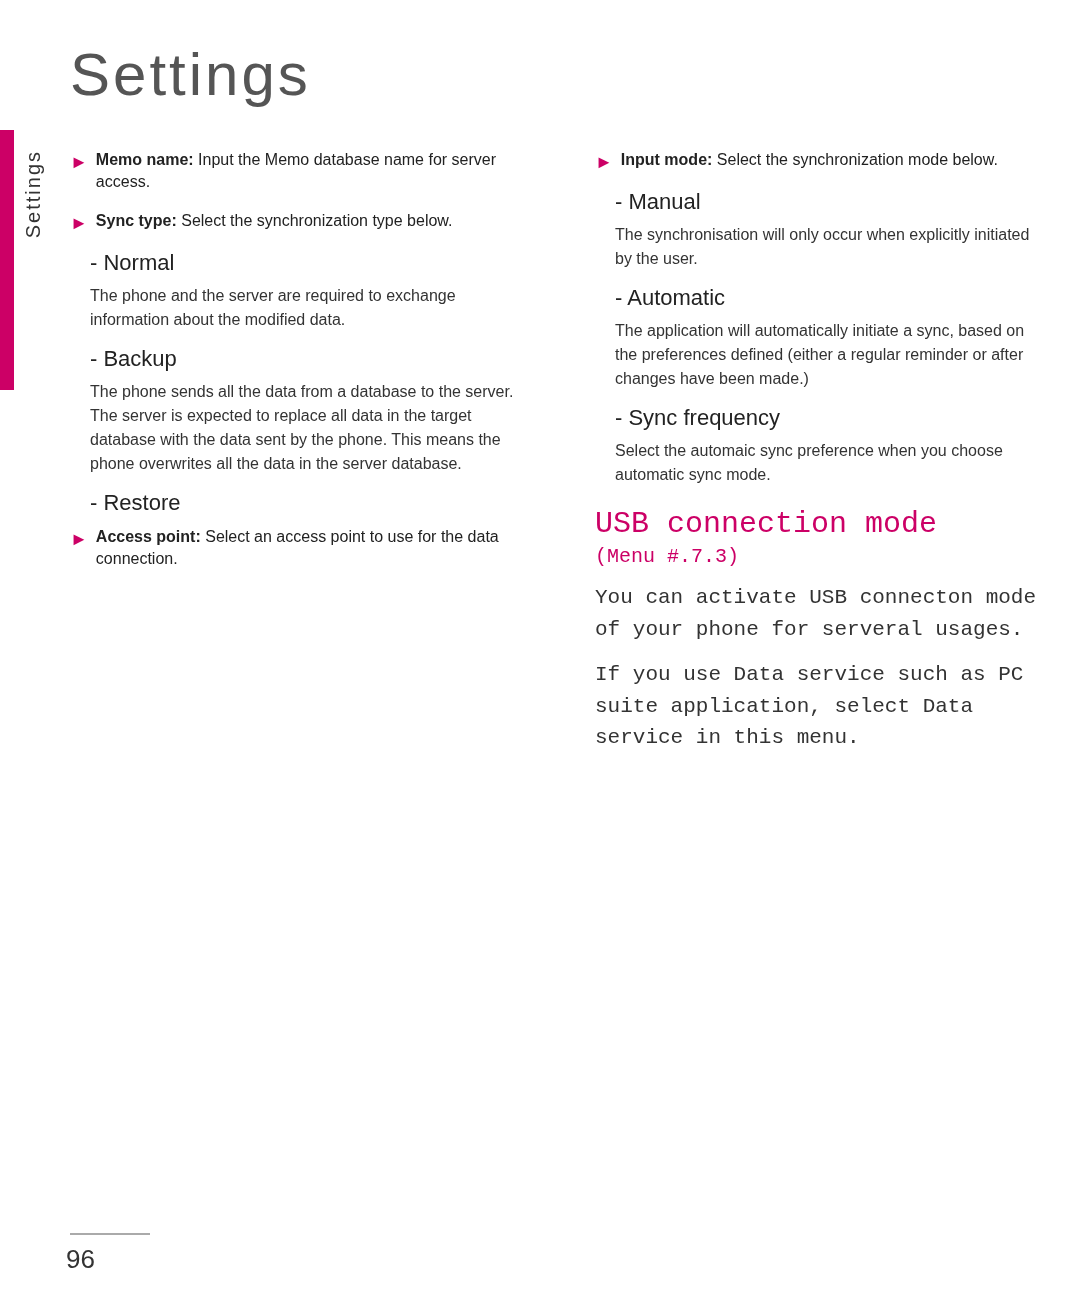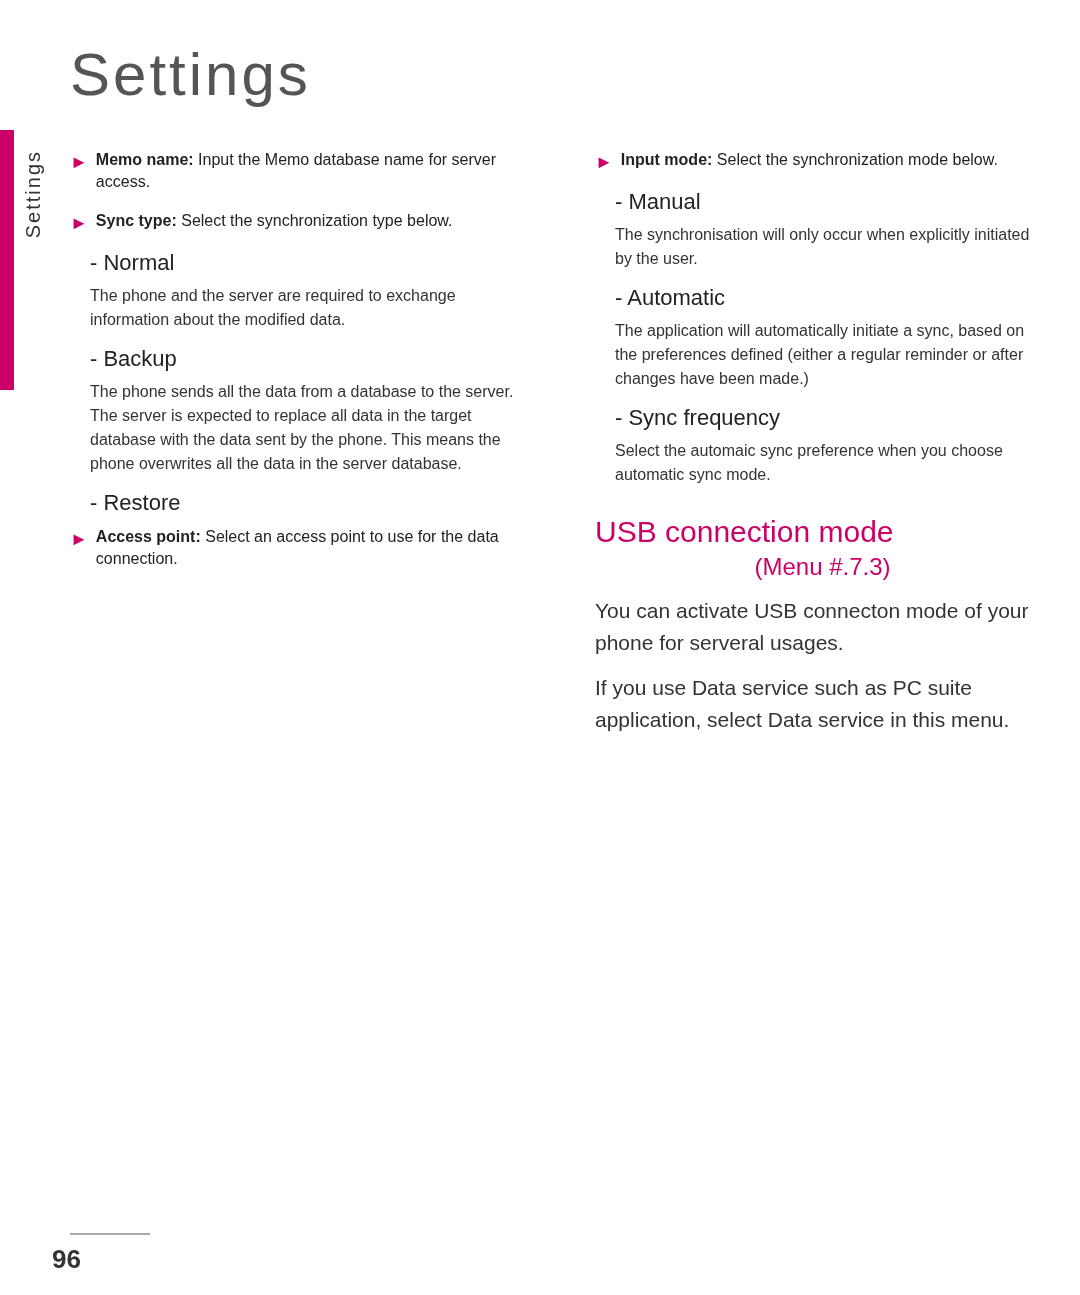--- a/index.html
+++ b/index.html
@@ -116,52 +116,52 @@
     .dash-desc {
       font-size: 16px;
       line-height: 1.5;
       color: #333;
       margin-left: 0;
       margin-bottom: 10px;
     }
 
     
     .usb-section {
-      margin-top: 28px;
+      margin-top: 20px;
+      font-family: Liberation Mono, monospace;
     }
 
     .usb-title {
       font-size: 30px;
       color: #cc0066;
       font-weight: normal;
       margin-bottom: 4px;
     }
 
     .usb-menu {
-      font-size: 24px;
+      font-size: 20px;
       color: #cc0066;
-      text-align: center;
+      text-align: left;
       margin-bottom: 14px;
     }
 
     .usb-desc {
       font-size: 21px;
       line-height: 1.5;
       color: #333;
       margin-bottom: 14px;
     }
 
     
     .page-number {
       position: absolute;
       bottom: 20px;
-      left: 52px;
+      left: 66px;
       font-size: 26px;
       color: #333;
-      font-weight: bold;
     }
 
     .page-divider {
       position: absolute;
       bottom: 60px;
       left: 70px;
       width: 80px;
       height: 2px;
       background: #aaa;
     }

